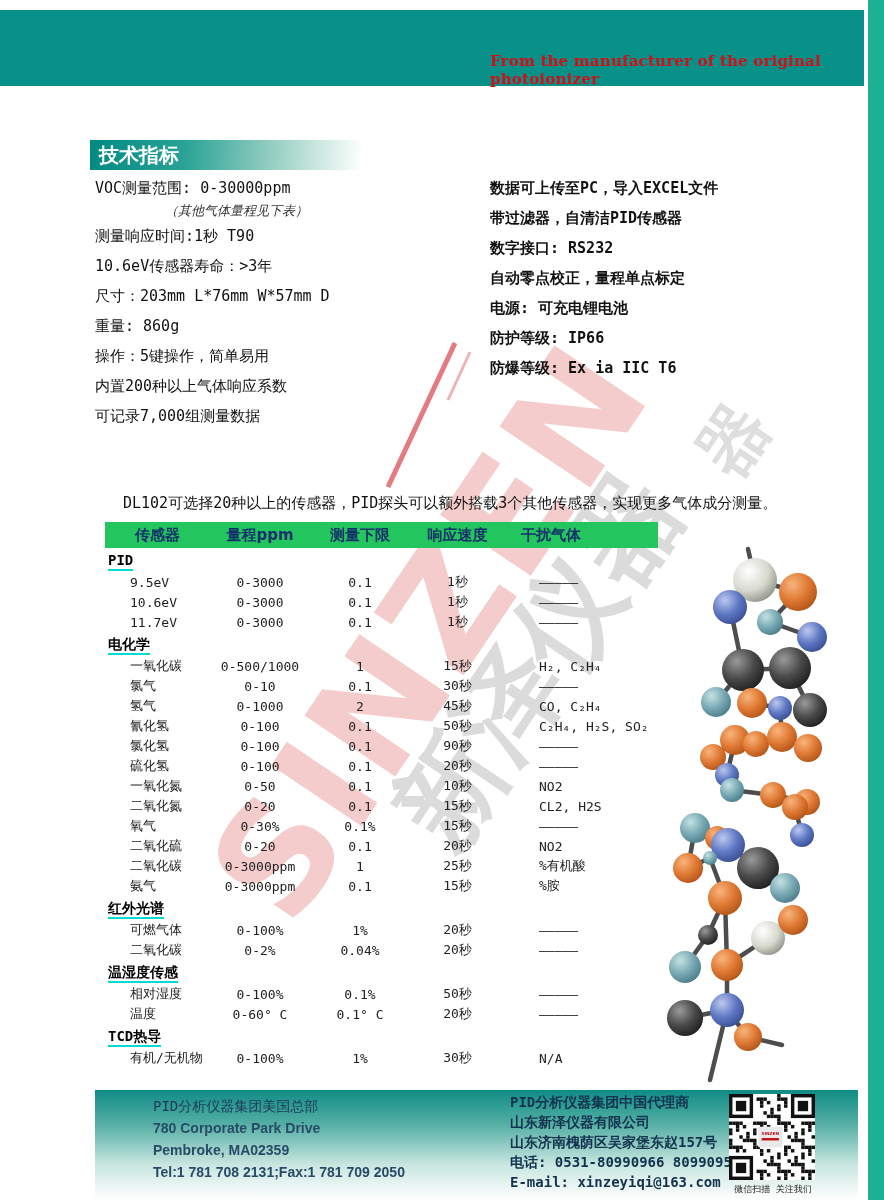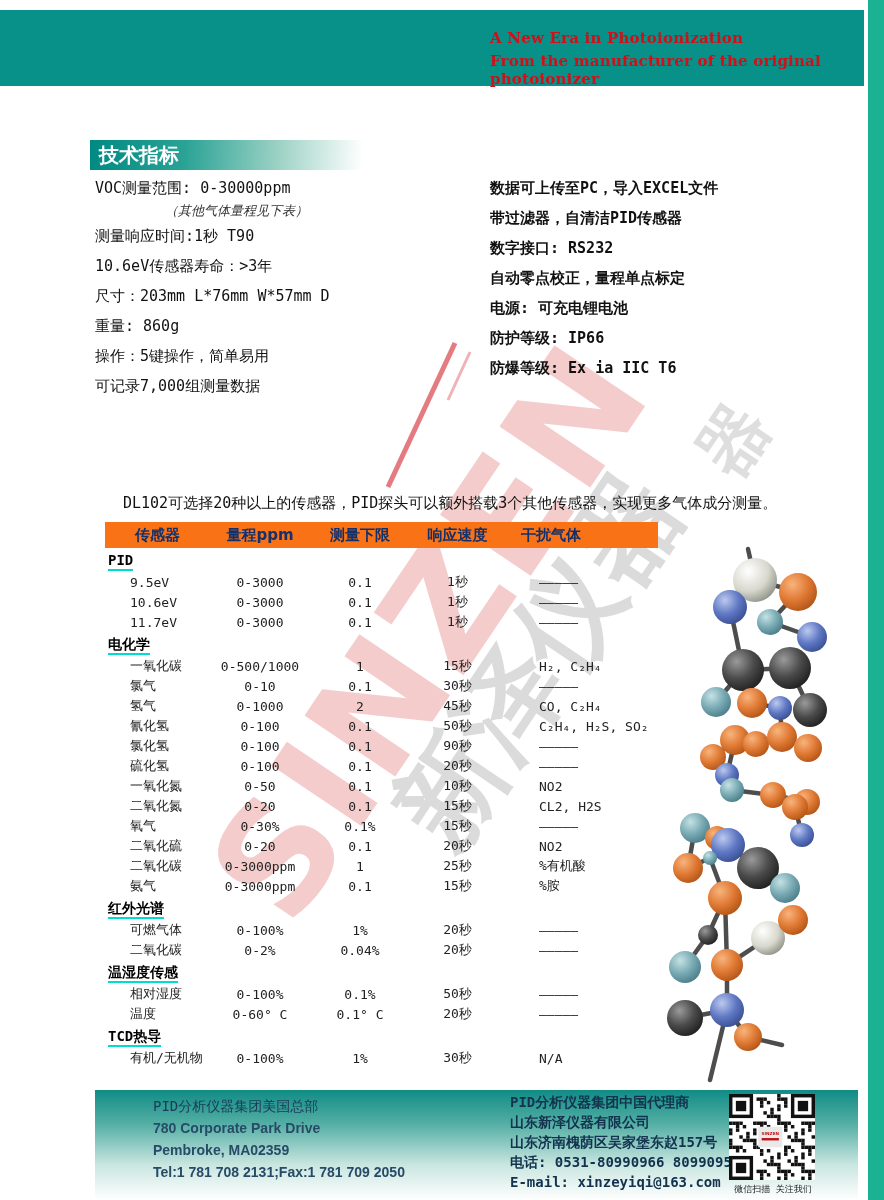--- a/index.html
+++ b/index.html
@@ -23,21 +23,21 @@
   .specs{position:absolute;z-index:2;font-size:15px;color:#111;}
   .specs-left{left:95px;top:180px;width:390px;}
   .specs-right{left:490px;top:180px;width:360px;font-weight:bold;}
   .spec{line-height:16px;margin-bottom:14px;white-space:nowrap;}
   .spec-note{font-size:13px;color:#333;line-height:14px;margin:-6px 0 10px 70px;font-style:italic;}
   
   .intro{position:absolute;left:123px;top:494px;width:740px;font-size:15px;color:#111;z-index:2;}
   
   .tablewrap{position:absolute;left:105px;top:522px;width:553px;z-index:2;}
   .thead{display:grid;grid-template-columns:105px 100px 100px 95px 153px;height:26px;align-items:center;
-         background:#f97316;color:#14306b;font-weight:bold;font-size:15px;
+         background:#22c55e;color:#14306b;font-weight:bold;font-size:15px;
          font-family:"DejaVu Sans","Liberation Sans",sans-serif;}
   .thead span{text-align:center;}
   .thead span.h4{text-align:left;padding-left:16px;}
   .trow{display:grid;grid-template-columns:105px 100px 100px 95px 153px;height:20px;align-items:center;
         font-size:13px;color:#222;white-space:nowrap;}
   .trow .c0{padding-left:25px;text-align:left;}
   .trow .c1,.trow .c2,.trow .c3{text-align:center;}
   .trow .c4{text-align:left;padding-left:34px;}
   .trow.cat{display:block;height:22px;line-height:22px;margin-top:2px;}
   .catlabel{display:inline-block;margin-left:3px;font-weight:bold;font-size:14px;color:#000;
@@ -192,33 +192,33 @@
 
   <div class="logo">
     <svg width="180" height="64">
       <text x="6" y="36" font-family="DejaVu Serif, Liberation Serif, serif" font-style="italic" font-size="25" fill="#cc2229">PID</text>
       <polyline points="58,38 63,8 68,30 73,12 78,34 83,22 88,38" fill="none" stroke="#cc2229" stroke-width="3"></polyline>
       <line x1="14" y1="39" x2="150" y2="39" stroke="#ffffff" stroke-width="2.5"></line>
       <text x="0" y="60" font-family="DejaVu Serif, Liberation Serif, serif" font-style="italic" font-size="22" letter-spacing="1" fill="#cc2229">ANALYZERS</text>
     </svg>
   </div>
 
-  <div class="tagline tag1">A New Era in Photoionization</div>
   <div class="tagline tag2">From the manufacturer of the original photoionizer</div>
 
   <div class="sec-band sec-tech">技术指标</div>
 
   <div class="specs specs-left">
     <div class="spec">VOC测量范围: 0-30000ppm</div>
     <div class="spec-note">（其他气体量程见下表）</div>
     <div class="spec">测量响应时间:1秒 T90</div>
     <div class="spec">10.6eV传感器寿命：&gt;3年</div>
     <div class="spec">尺寸：203mm L*76mm W*57mm D</div>
     <div class="spec">重量: 860g</div>
     <div class="spec">操作：5键操作，简单易用</div>
+    <div class="spec">内置200种以上气体响应系数</div>
     <div class="spec">可记录7,000组测量数据</div>
   </div>
 
   <div class="specs specs-right">
     <div class="spec">数据可上传至PC，导入EXCEL文件</div>
     <div class="spec">带过滤器，自清洁PID传感器</div>
     <div class="spec">数字接口: RS232</div>
     <div class="spec">自动零点校正，量程单点标定</div>
     <div class="spec">电源: 可充电锂电池</div>
     <div class="spec">防护等级: IP66</div>

